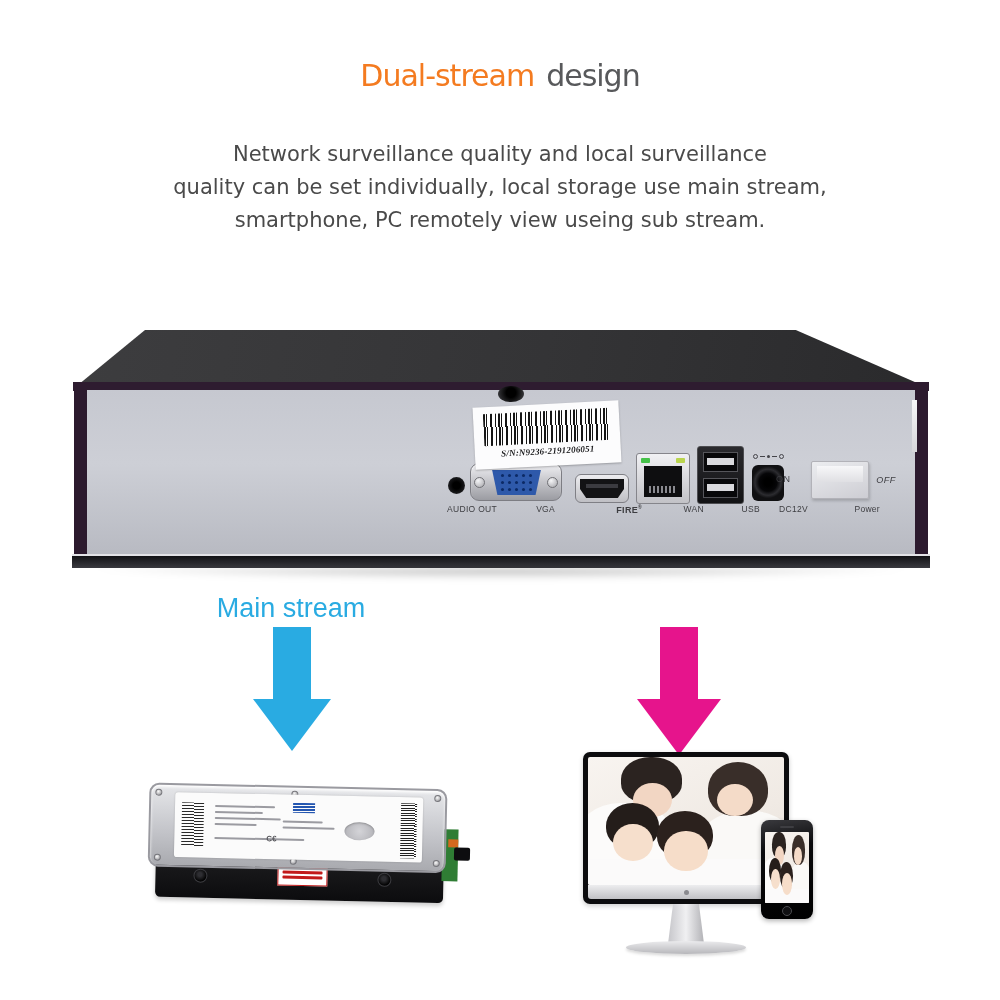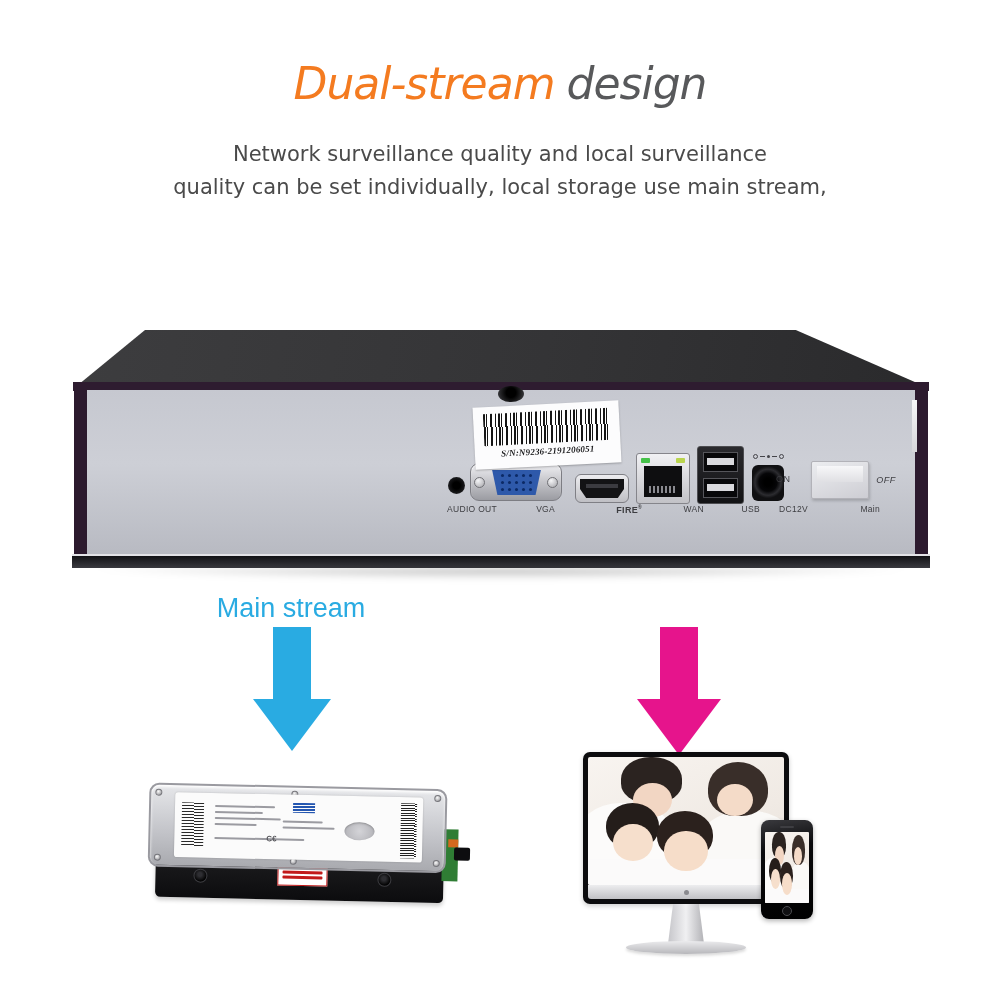--- a/index.html
+++ b/index.html
@@ -8,21 +8,21 @@
     --body-text:#4a4a4a;
     --main-stream:#29abe2;
     --sub-stream:#e6148c;
   }
   *{margin:0;padding:0;box-sizing:border-box;}
   body{background:#fff;font-family:"Liberation Sans",sans-serif;}
   #canvas{position:relative;width:1000px;height:1000px;background:#ffffff;overflow:hidden;}
 
   
   .title{position:absolute;top:58px;left:0;width:100%;text-align:center;
-         font-family:"DejaVu Sans",sans-serif;font-size:44px;letter-spacing:-1px;font-style:italic;}
+         font-family:"DejaVu Sans",sans-serif;font-size:30px;letter-spacing:-1px;}
   .title .hl{color:var(--title-highlight);}
   .title .rest{color:var(--title-rest);margin-left:12px;}
   .subtitle{position:absolute;top:138px;left:0;width:100%;text-align:center;
             font-family:"DejaVu Sans",sans-serif;font-size:21px;line-height:33px;color:var(--body-text);}
 
   
   .device{position:absolute;left:70px;top:322px;width:862px;height:260px;}
   .dev-top{position:absolute;left:0;top:0;width:100%;height:66px;
            background:linear-gradient(100deg,#3d3d3f 0%,#343436 55%,#2a2a2c 100%);
            clip-path:polygon(8.7% 12%,84.2% 12%,99.6% 100%,0.5% 100%);}
@@ -197,20 +197,21 @@
 <body>
 
 <div id="canvas">
 
   <div class="title">
     <span class="hl">Dual-stream</span><span class="rest">design</span>
   </div>
   <div class="subtitle">
     <div>Network surveillance quality and local surveillance</div>
     <div>quality can be set individually, local storage use main stream,</div>
+    <div>smartphone, PC remotely view useing sub stream.</div>
   </div>
 
   <div class="device">
     <div class="dev-top"></div>
     <div class="dev-rim"></div>
     <div class="dev-face"></div>
     <div class="dev-notch"></div>
     <div class="screw-hole"></div>
 
 
@@ -286,21 +287,21 @@
         <span class="pol-c"></span>
     </div>
     <div class="dc"></div>
     <div class="plabel" style="left:658px">DC12V</div>
 
     <div class="onoff on-t">ON</div>
     <div class="pswitch">
       <div class="pswitch-in"></div>
     </div>
     <div class="onoff off-t">OFF</div>
-    <div class="plabel" style="left:730px">Main</div>
+    <div class="plabel" style="left:730px">Power</div>
 
     <div class="dev-bottom"></div>
     <div class="dev-shadow"></div>
   </div>
 
   <div class="stream-label main-label">Main stream</div>
 
   <div class="arrow blue">
     <div class="shaft"></div>
       <div class="head"></div>

